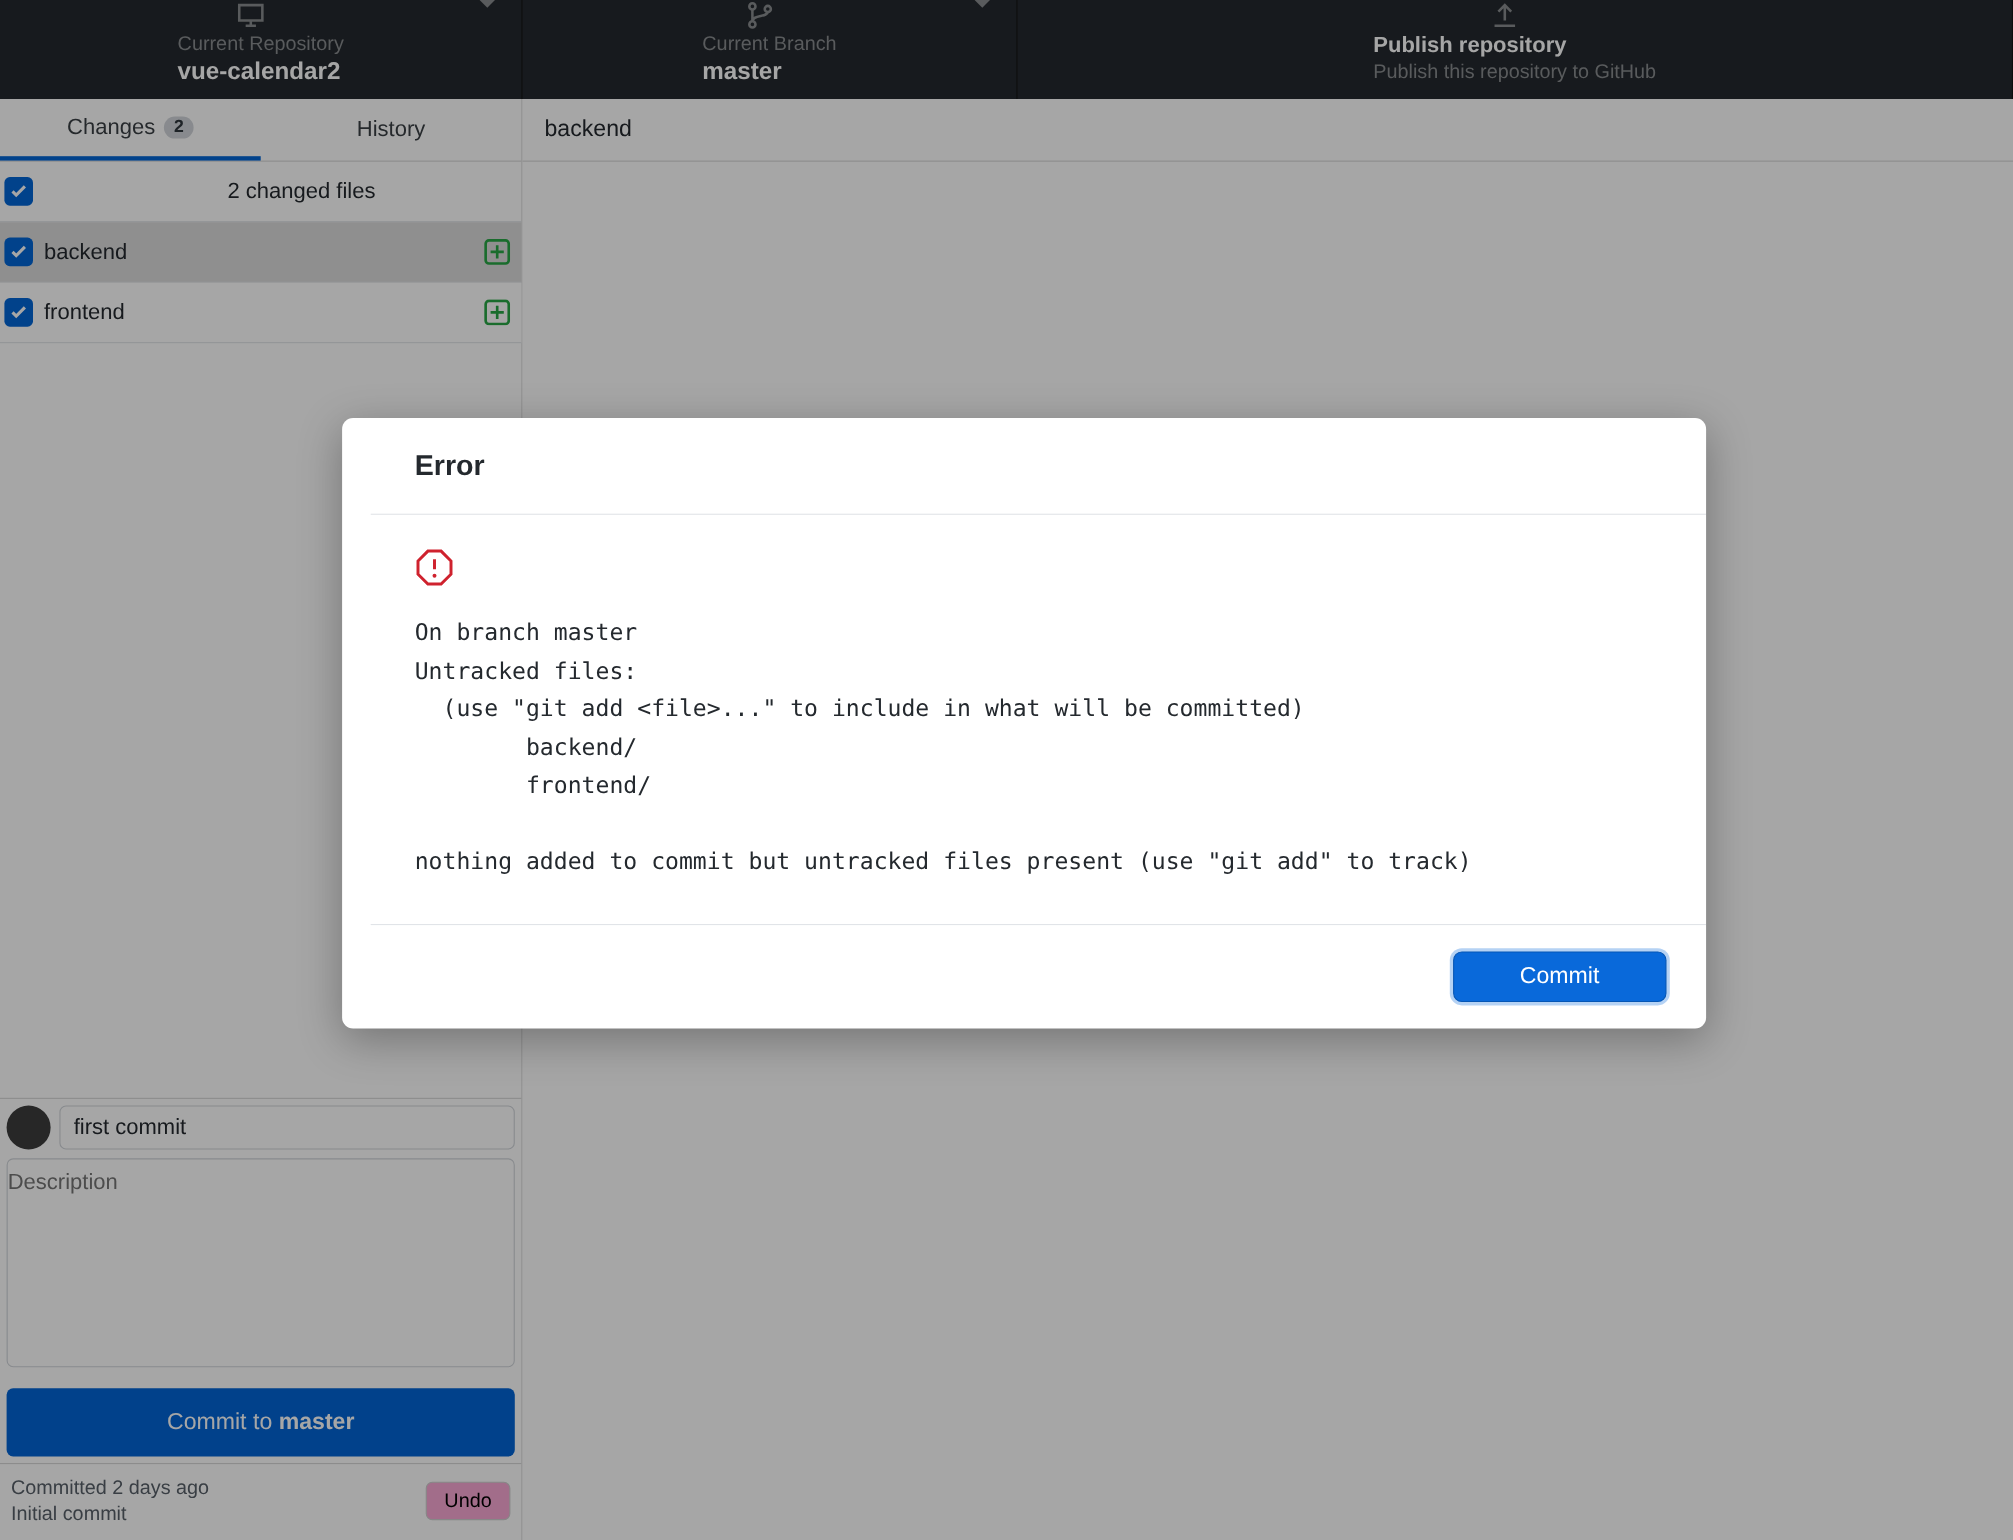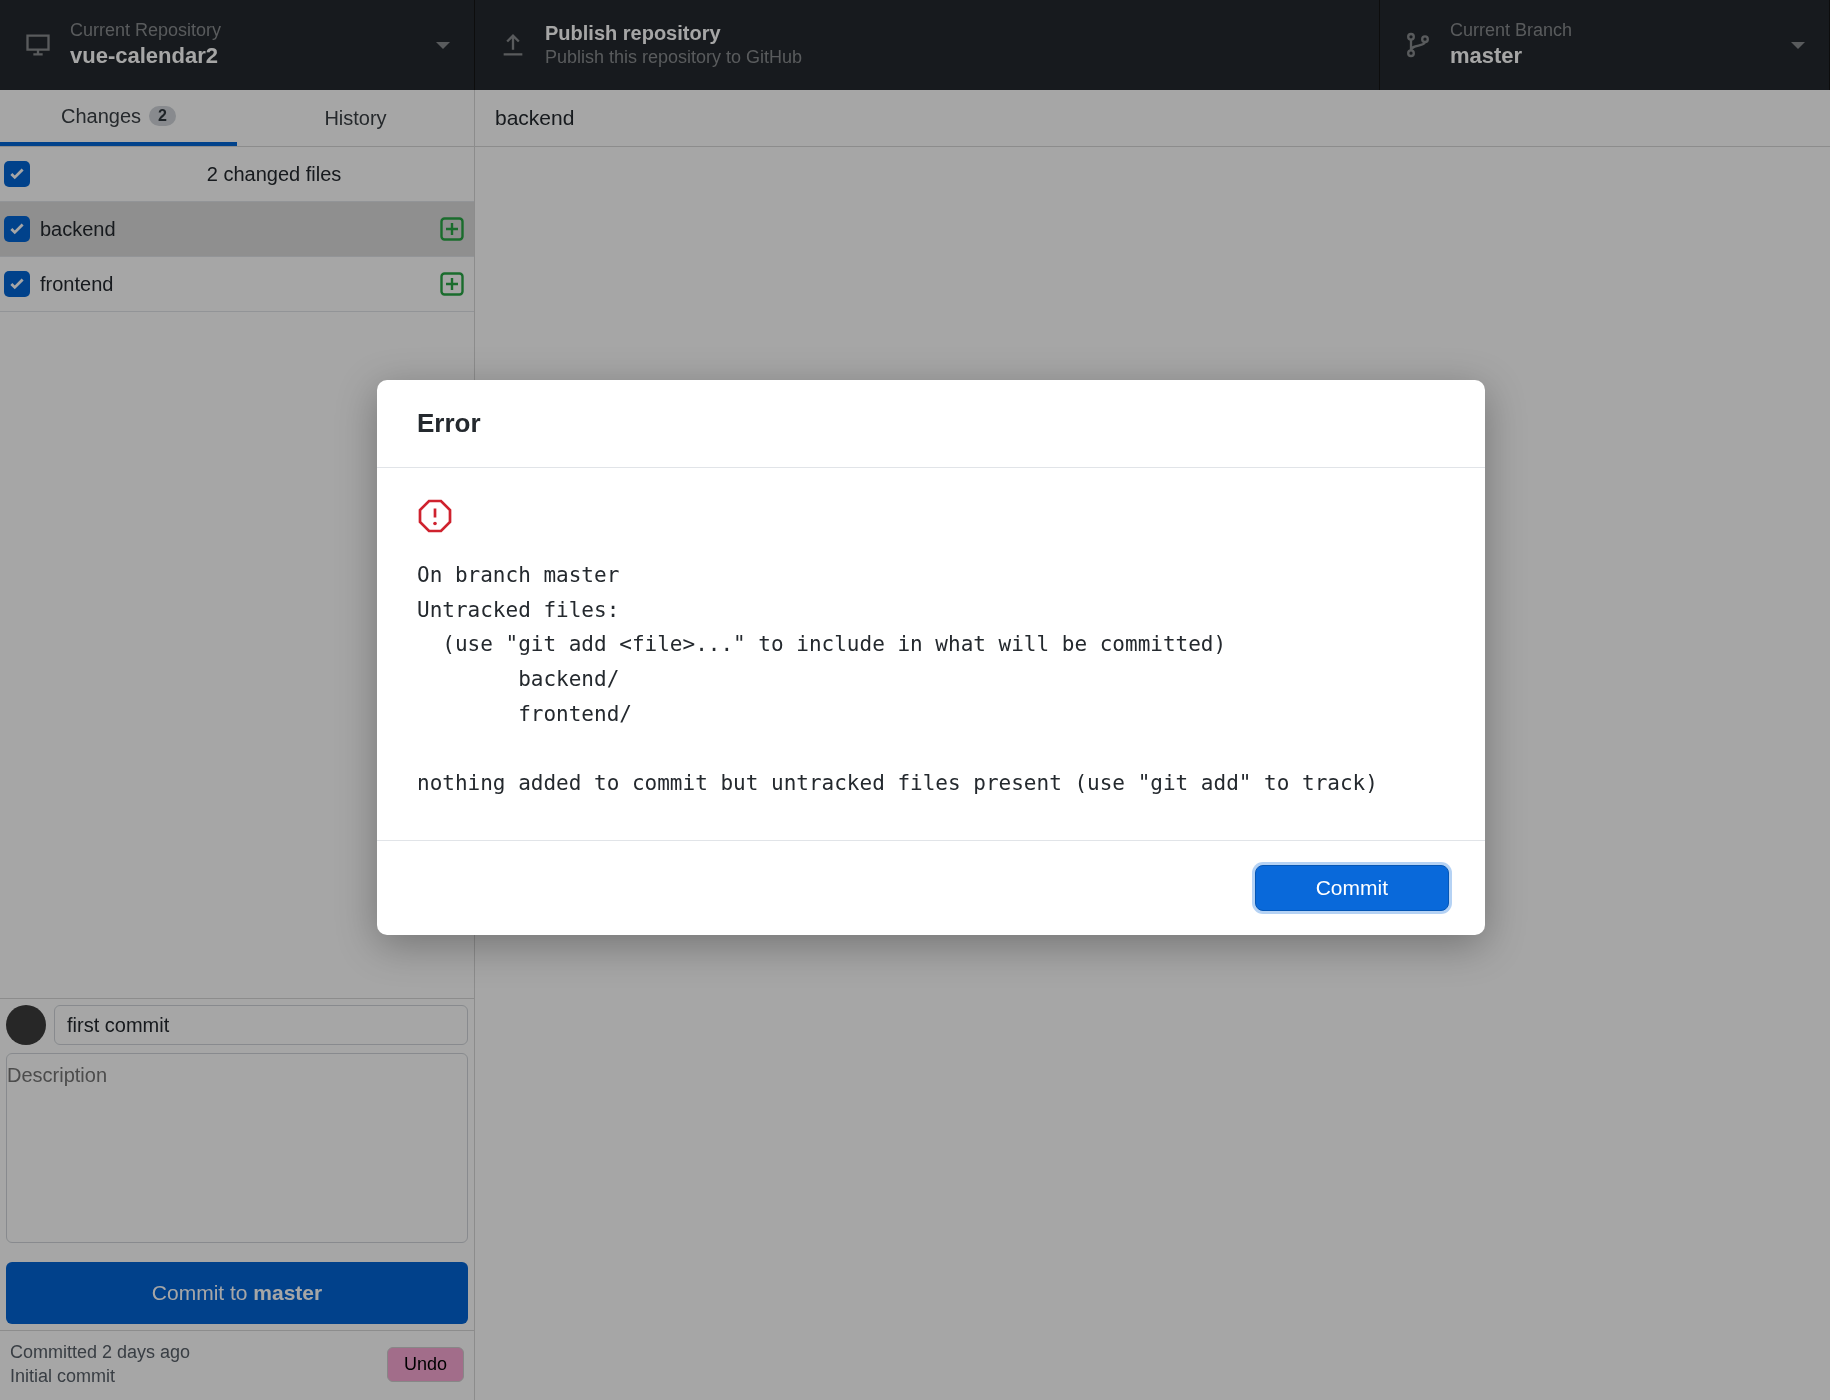--- a/index.html
+++ b/index.html
@@ -9,21 +9,21 @@
   background: #fff;
   overflow: hidden;
   width: 1830px;
   height: 1400px;
   transform-origin: top left;
 }
 .app { width: 1830px; height: 1400px; display: flex; flex-direction: column; position: relative; }
 
 
 .topbar { height: 90px; background: #24292e; display: flex; color: #fff; }
-.topbar-section { display: flex; align-items: center; padding: 0 24px; border-right: 1px solid #141414; position: relative; }
+.topbar-section { display: flex; align-items: center; padding: 0 24px; border-right: 1px solid #141414; position: relative; flex-direction: column; }
 .topbar-section.repo { width: 475px; }
 .topbar-section.branch { width: 450px; }
 .topbar-section.publish { flex: 1; }
 .topbar-icon { width: 28px; height: 28px; margin-right: 18px; fill: #898c8f; flex-shrink: 0; }
 .topbar-labels { display: flex; flex-direction: column; }
 .topbar-caption { font-size: 18px; color: #898c8f; line-height: 1.3; }
 .topbar-value { font-size: 22px; font-weight: 600; color: #fff; line-height: 1.3; }
 .topbar-caret { position: absolute; right: 24px; width: 0; height: 0; border-left: 7px solid transparent; border-right: 7px solid transparent; border-top: 7px solid #898c8f; }
 
 
@@ -57,21 +57,21 @@
 
 .history-bar { border-top: 1px solid #d8d8d8; padding: 10px 10px 12px; display: flex; align-items: center; }
 .history-info { display: flex; flex-direction: column; font-size: 18px; color: #586069; line-height: 1.3; flex: 1; }
 .undo-btn { border: 1px solid #cfcfcf; background: #f9a8d4; border-radius: 6px; padding: 6px 16px; font-size: 18px; cursor: pointer; }
 
 .content { flex: 1; background: #fff; display: flex; flex-direction: column; }
 .content-header { height: 57px; border-bottom: 1px solid #d8d8d8; display: flex; align-items: center; padding: 0 20px; font-size: 21px; color: #24292e; }
 
 
 .overlay { position: absolute; inset: 0; background: rgba(0,0,0,0.35); display: flex; align-items: flex-start; justify-content: center; padding-top: 380px; }
-.modal { width: 1108px; background: #fff; border-radius: 10px; box-shadow: 0 10px 40px rgba(0,0,0,0.3); overflow: hidden; margin-left: 32px; }
+.modal { width: 1240px; background: #fff; border-radius: 10px; box-shadow: 0 10px 40px rgba(0,0,0,0.3); overflow: hidden; margin-left: 32px; padding-left: 26px; }
 .modal-header { padding: 28px 40px; font-size: 26px; font-weight: 600; color: #24292e; border-bottom: 1px solid #e1e4e8; }
 .modal-body { padding: 30px 40px 40px; display: flex; gap: 24px; flex-direction: column; }
 .alert-icon { width: 36px; height: 36px; flex-shrink: 0; }
 .modal-text { font-family: ui-monospace, SFMono-Regular, "SF Mono", Menlo, Consolas, monospace; font-size: 21px; line-height: 1.65; color: #24292e; white-space: pre; }
 .modal-footer { border-top: 1px solid #e1e4e8; padding: 24px 36px; display: flex; justify-content: flex-end; }
 .close-btn { background: #0969da; color: #fff; border: 1px solid #0556b5; border-radius: 8px; font-size: 21px; padding: 10px 60px; cursor: pointer; box-shadow: 0 0 0 3px rgba(9,105,218,0.3); }
 </style>
 </head>
 <body>
 
@@ -81,41 +81,41 @@
     <div class="topbar-section repo">
       <svg class="topbar-icon" viewBox="0 0 24 24">
           <path d="M3 4h18v12H3z M8 20h8 M12 16v4" fill="none" stroke="#898c8f" stroke-width="2"></path>
         </svg>
       <div class="topbar-labels">
         <span class="topbar-caption">Current Repository</span>
         <span class="topbar-value">vue-calendar2</span>
       </div>
       <span class="topbar-caret"></span>
     </div>
-    <div class="topbar-section publish">
-      <svg class="topbar-icon" viewBox="0 0 24 24">
-          <path d="M12 16V4 M7 9l5-5 5 5 M4 20h16" fill="none" stroke="#898c8f" stroke-width="2"></path>
-        </svg>
-      <div class="topbar-labels">
-        <span class="topbar-value" style="font-size:20px">Publish repository</span>
-        <span class="topbar-caption">Publish this repository to GitHub</span>
-      </div>
-    </div>
     <div class="topbar-section branch">
       <svg class="topbar-icon" viewBox="0 0 24 24">
           <circle cx="6" cy="5" r="2.4" fill="none" stroke="#898c8f" stroke-width="2"></circle>
           <circle cx="6" cy="19" r="2.4" fill="none" stroke="#898c8f" stroke-width="2"></circle>
           <circle cx="18" cy="7" r="2.4" fill="none" stroke="#898c8f" stroke-width="2"></circle>
           <path d="M6 7v10 M18 9c0 5-12 2-12 8" fill="none" stroke="#898c8f" stroke-width="2"></path>
         </svg>
       <div class="topbar-labels">
         <span class="topbar-caption">Current Branch</span>
         <span class="topbar-value">master</span>
       </div>
       <span class="topbar-caret"></span>
+    </div>
+    <div class="topbar-section publish">
+      <svg class="topbar-icon" viewBox="0 0 24 24">
+          <path d="M12 16V4 M7 9l5-5 5 5 M4 20h16" fill="none" stroke="#898c8f" stroke-width="2"></path>
+        </svg>
+      <div class="topbar-labels">
+        <span class="topbar-value" style="font-size:20px">Publish repository</span>
+        <span class="topbar-caption">Publish this repository to GitHub</span>
+      </div>
     </div>
   </div>
 
   <div class="main">
     <div class="sidebar">
       <div class="tabs">
         <div class="tab active">
           <span>Changes</span>
           <span class="tab-badge">2</span>
         </div>

